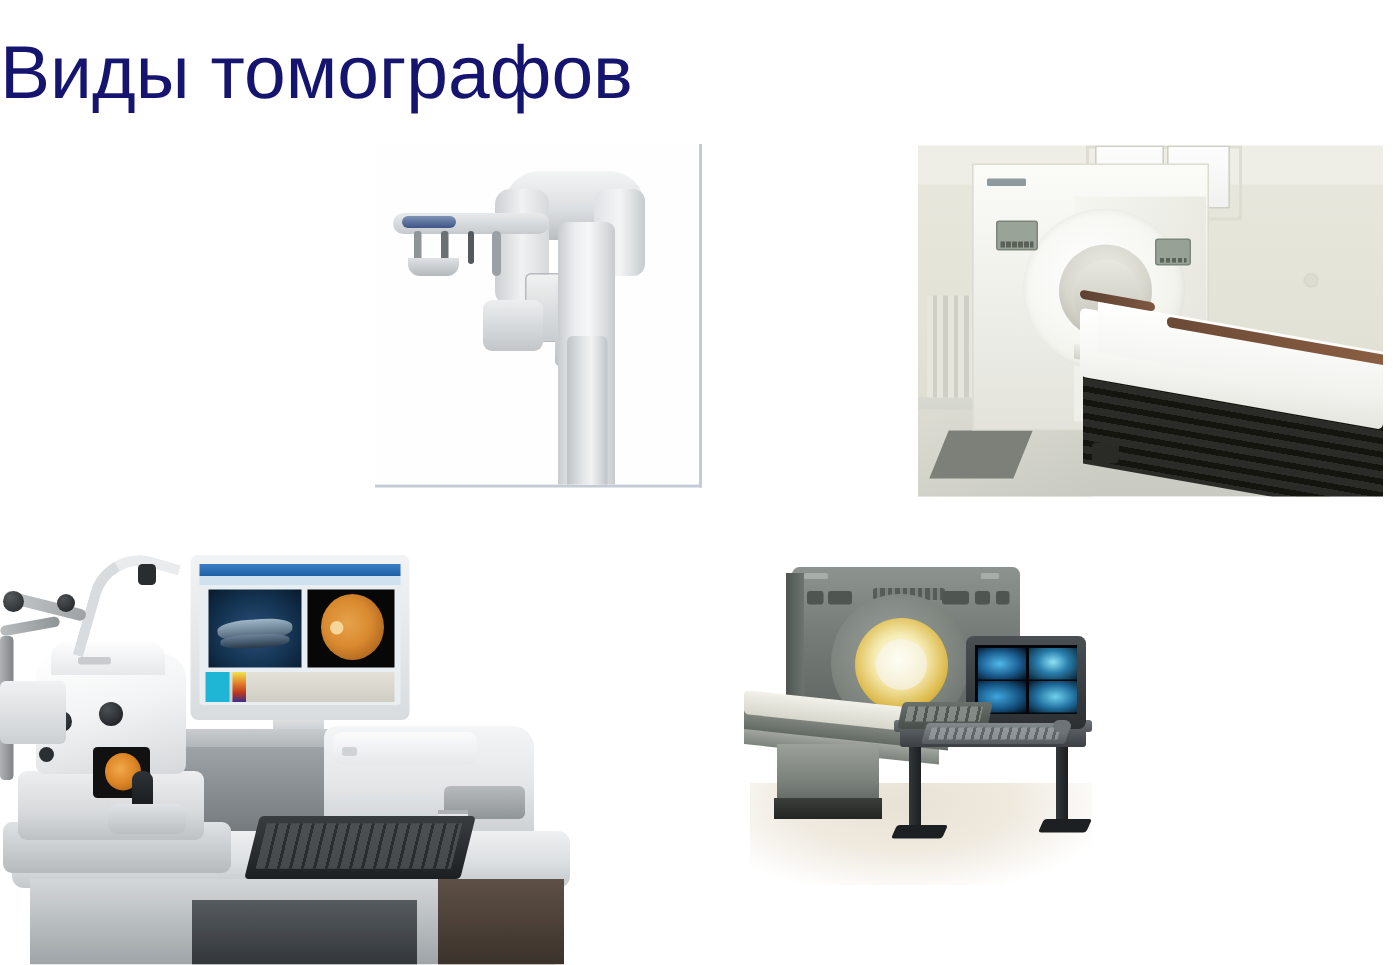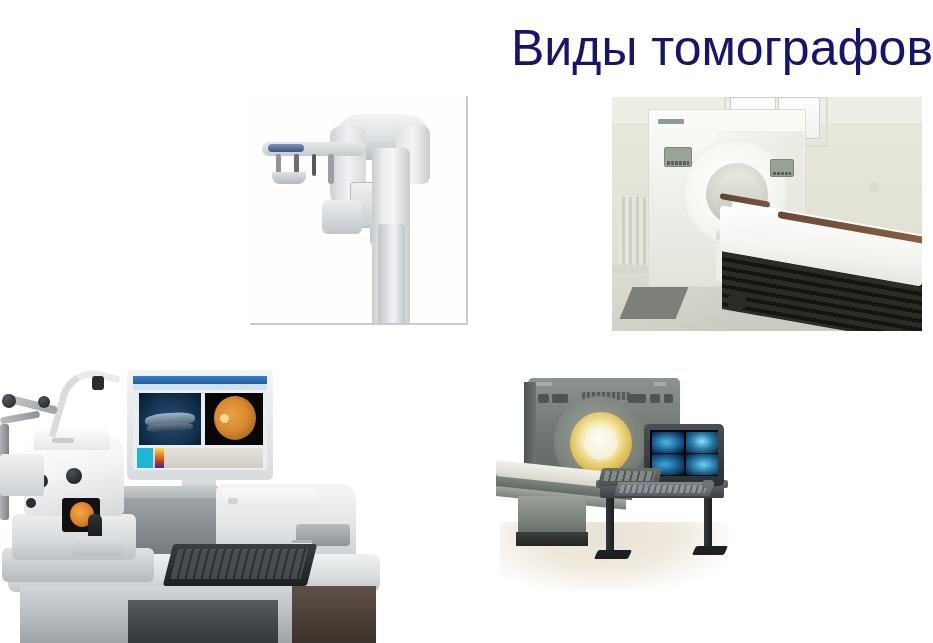--- a/index.html
+++ b/index.html
@@ -7,21 +7,21 @@
     width:933px;height:643px;
     background:#ffffff;
     font-family:"Liberation Sans", sans-serif;
     overflow:hidden;position:relative;
   }
   .slide{position:absolute;inset:0;background:#fff;}
 
   
   .slide-title{
     position:absolute;left:0;top:18px;width:933px;
-    text-align:right;
+    text-align:left;
     font-size:50px;line-height:60px;
     font-weight:400;
     letter-spacing:0px;
     white-space:nowrap;
   }
 
   
   .photo{position:absolute;overflow:hidden;}
 
   

